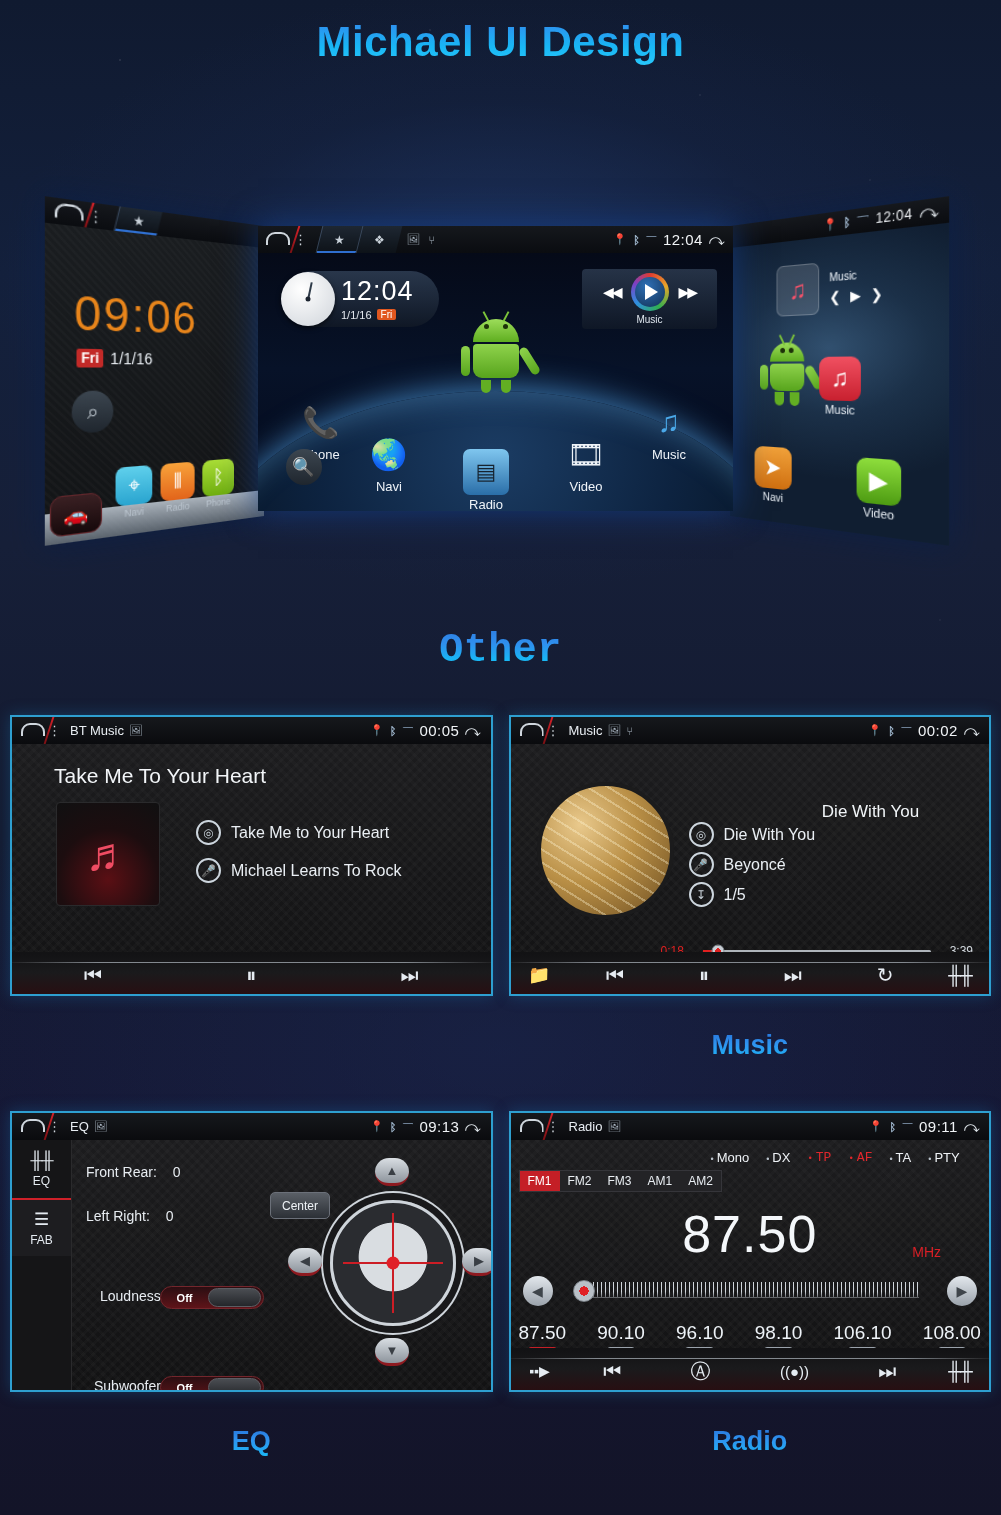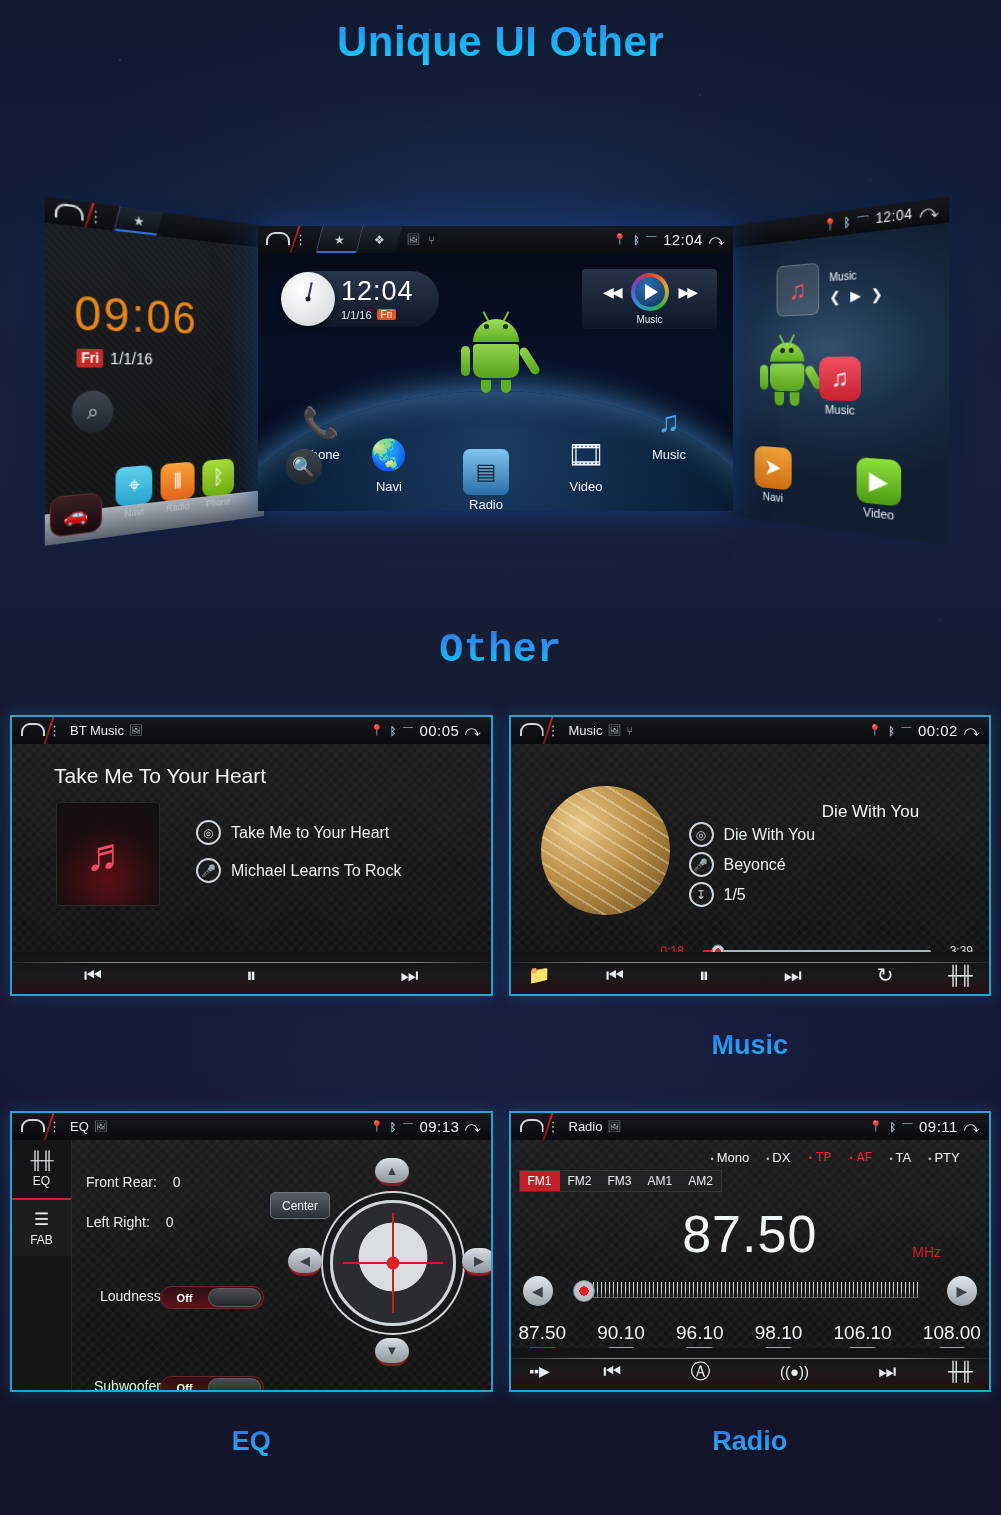--- a/index.html
+++ b/index.html
@@ -276,21 +276,21 @@
   .preset .pn { margin-top:3px; display:inline-block; font-size:12px; padding:1px 6px;
     border:1px solid #9aa2ab; border-radius:3px; color:#dfe5ec; }
   .preset.sel .pn { background:#c41f26; border-color:#c41f26; color:#fff; }
   .eqglyph { letter-spacing:-1px; }
 </style>
 </head>
 <body>
 
 <div class="stars"></div>
 
-<div class="heading" id="h-main">Unique UI Other</div>
+<div class="heading" id="h-main">Michael UI Design</div>
 
 <div class="showcase">
 
   <div class="side-screen side-left">
     <div class="sysbar small">
       <div class="home-ico"></div>
       <div class="dots-ico">⋮</div>
       <div class="tabwrap">
           <div class="tab active">
             <span>★</span>
@@ -586,25 +586,25 @@
             <div class="eq-tab">
               <span class="g eqglyph">╫╫</span>
               <span>EQ</span>
             </div>
             <div class="eq-tab sel">
               <span class="g">☰</span>
               <span>FAB</span>
             </div>
           </div>
 
-          <div class="eq-row" style="left:74px; top:34px;text-align:center;">
+          <div class="eq-row" style="left:74px; top:24px;text-align:center;">
             <span>Front Rear:</span>
             <span>0</span>
           </div>
-          <div class="eq-row" style="left:74px; top:74px;">
+          <div class="eq-row" style="left:74px; top:68px;">
             <span>Left Right:</span>
             <span>0</span>
           </div>
 
           <div class="btn-center">Center</div>
 
           <div class="lab" style="left:88px; top:148px;">Loudness:</div>
           <div class="toggle" style="left:148px; top:146px;">
             <span class="lbl">Off</span>
             <span class="knobx"></span>

